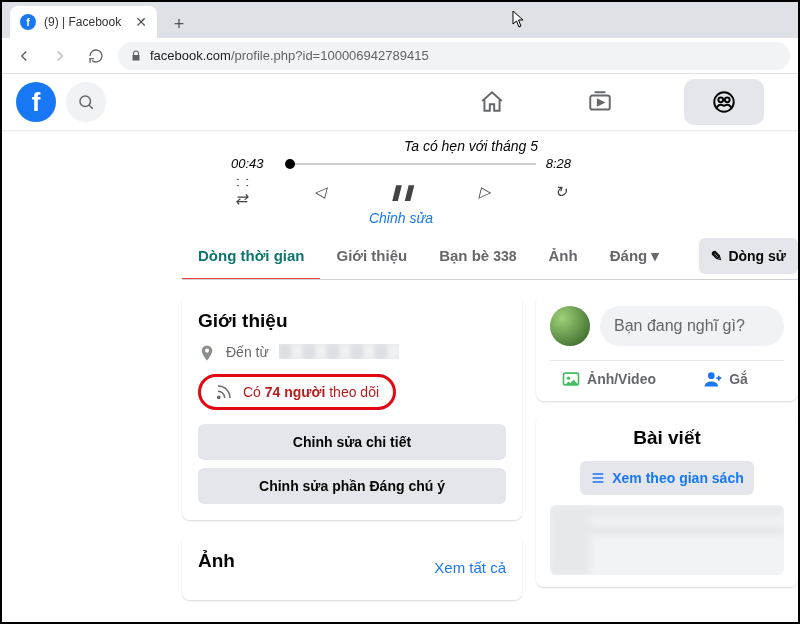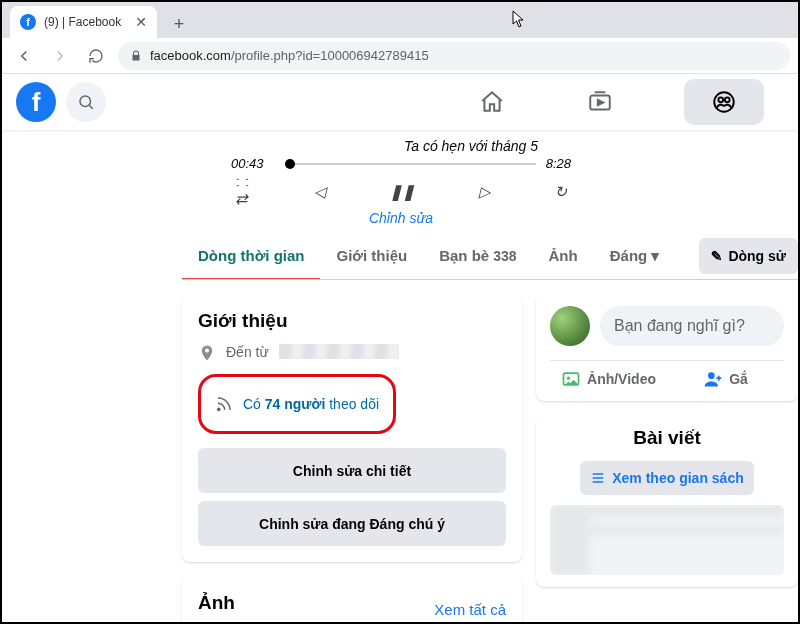--- a/index.html
+++ b/index.html
@@ -46,23 +46,23 @@
   
   .content { display: flex; gap: 14px; padding: 14px 0 0 180px; align-items: flex-start; }
   .leftcol { width: 340px; display: flex; flex-direction: column; gap: 14px; }
   .rightcol { flex: 1; display: flex; flex-direction: column; gap: 14px; min-width: 0; }
   .card { background: #fff; border-radius: 8px; box-shadow: 0 1px 2px rgba(0,0,0,0.15); padding: 16px; }
   .card h3 { font-size: 19px; font-weight: 700; color: #050505; margin-bottom: 12px; }
   .inforow { display: flex; align-items: flex-start; gap: 10px; color: #65676b; font-size: 14px; margin-bottom: 12px; }
   .inforow .pin { color: #8a8d91; }
   .redacted { display: inline-block; height: 15px; width: 120px; background: #e6e8ea; position: relative; overflow: hidden; }
   .redacted::after{ content:""; position:absolute; inset:0; background: repeating-linear-gradient(90deg,#dcdfe3 0 12px,#eef0f2 12px 24px); filter: blur(2px);}
-  .followers-wrap { border: 3px solid #e30613; border-radius: 18px; padding: 18px 14px; display: inline-flex; align-items: center; gap: 10px; color: #0369a1; font-size: 14px; margin-bottom: 14px; }
+  .followers-wrap { border: 3px solid #e30613; border-radius: 18px; padding: 6px 14px; display: inline-flex; align-items: center; gap: 10px; color: #b91c1c; font-size: 14px; margin-bottom: 14px; }
   .followers-wrap .rss { color: #65676b; }
-  .greybtn { background: #e4e6eb; border-radius: 6px; height: 45px; display: flex; align-items: center; justify-content: center; font-weight: 600; font-size: 14px; color: #050505; margin-bottom: 8px; }
+  .greybtn { background: #e4e6eb; border-radius: 6px; height: 36px; display: flex; align-items: center; justify-content: center; font-weight: 600; font-size: 14px; color: #050505; margin-bottom: 8px; }
   .photoshead { display: flex; justify-content: space-between; align-items: center; }
   .photoshead a { color: #1877f2; font-size: 15px; text-decoration: none; }
 
   
   .composer { display: flex; align-items: center; gap: 10px; }
   .composer .avatar { width: 40px; height: 40px; border-radius: 50%; background: radial-gradient(circle at 30% 30%, #9fd27a, #2b5a1e); }
   .composer .prompt { flex: 1; background: #f0f2f5; border-radius: 20px; height: 40px; display: flex; align-items: center; padding: 0 14px; color: #65676b; font-size: 16px; }
   .composer-actions { display: flex; margin-top: 14px; border-top: 1px solid #e4e6eb; padding-top: 8px; }
   .composer-actions .act { flex: 1; display: flex; align-items: center; justify-content: center; gap: 6px; color: #65676b; font-weight: 600; font-size: 14px; }
   .act .ico-green { color: #45bd62; }
@@ -227,21 +227,21 @@
               <circle cx="5" cy="19" r="1.5" fill="currentColor"></circle>
             </svg>
         </span>
         <span>
           <span>Có</span>
           <b>74 người</b>
           <span>theo dõi</span>
         </span>
       </div>
       <div class="greybtn">Chỉnh sửa chi tiết</div>
-      <div class="greybtn" style="margin-bottom:0">Chỉnh sửa đang Đáng chú ý</div>
+      <div class="greybtn" style="margin-bottom:0">Chỉnh sửa phần Đáng chú ý</div>
     </div>
 
     <div class="card">
       <div class="photoshead">
         <h3>Ảnh</h3>
         <a href="#">Xem tất cả</a>
       </div>
     </div>
   </div>
 

